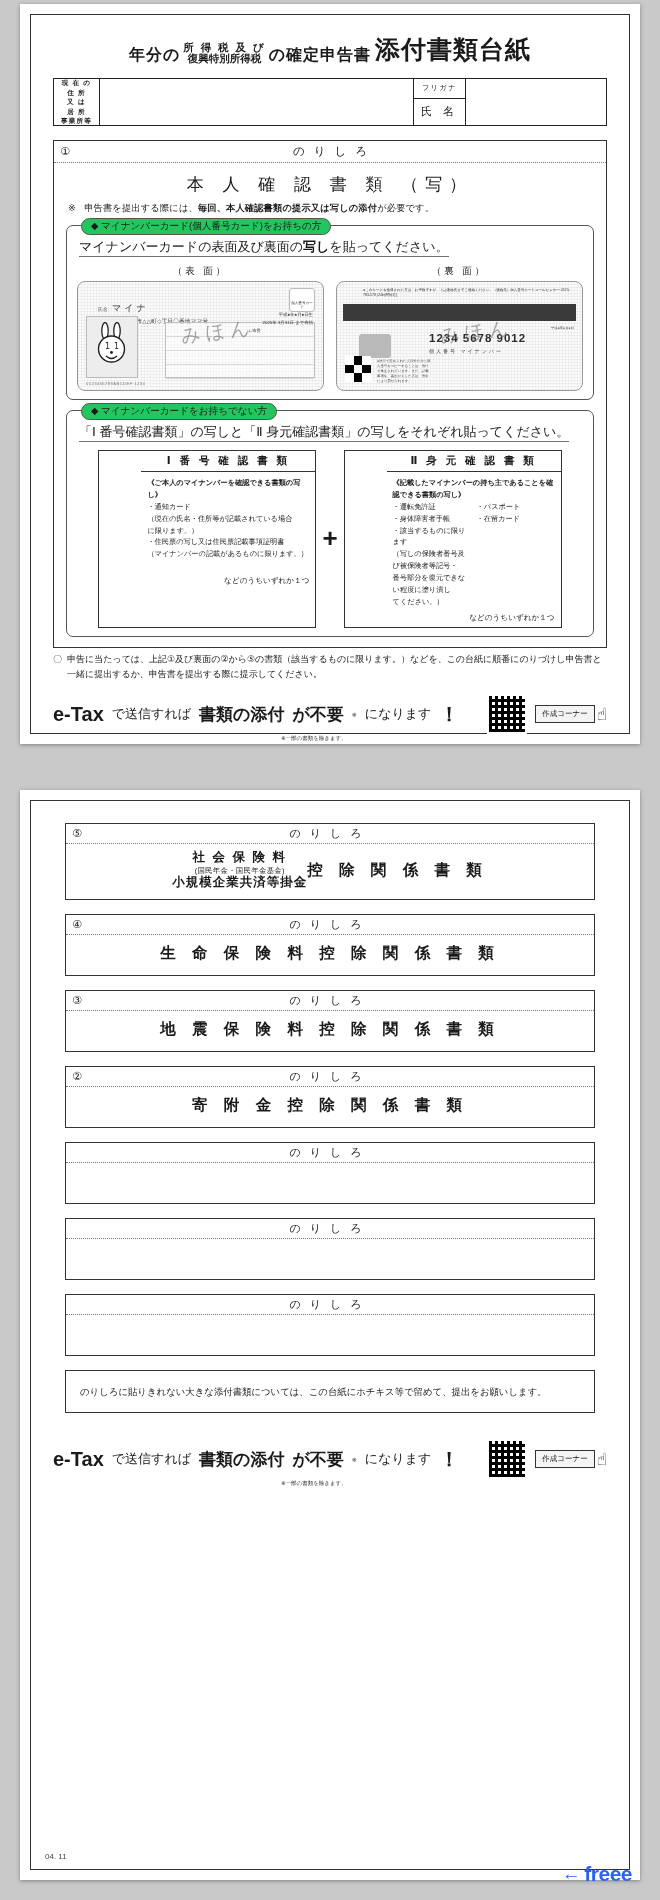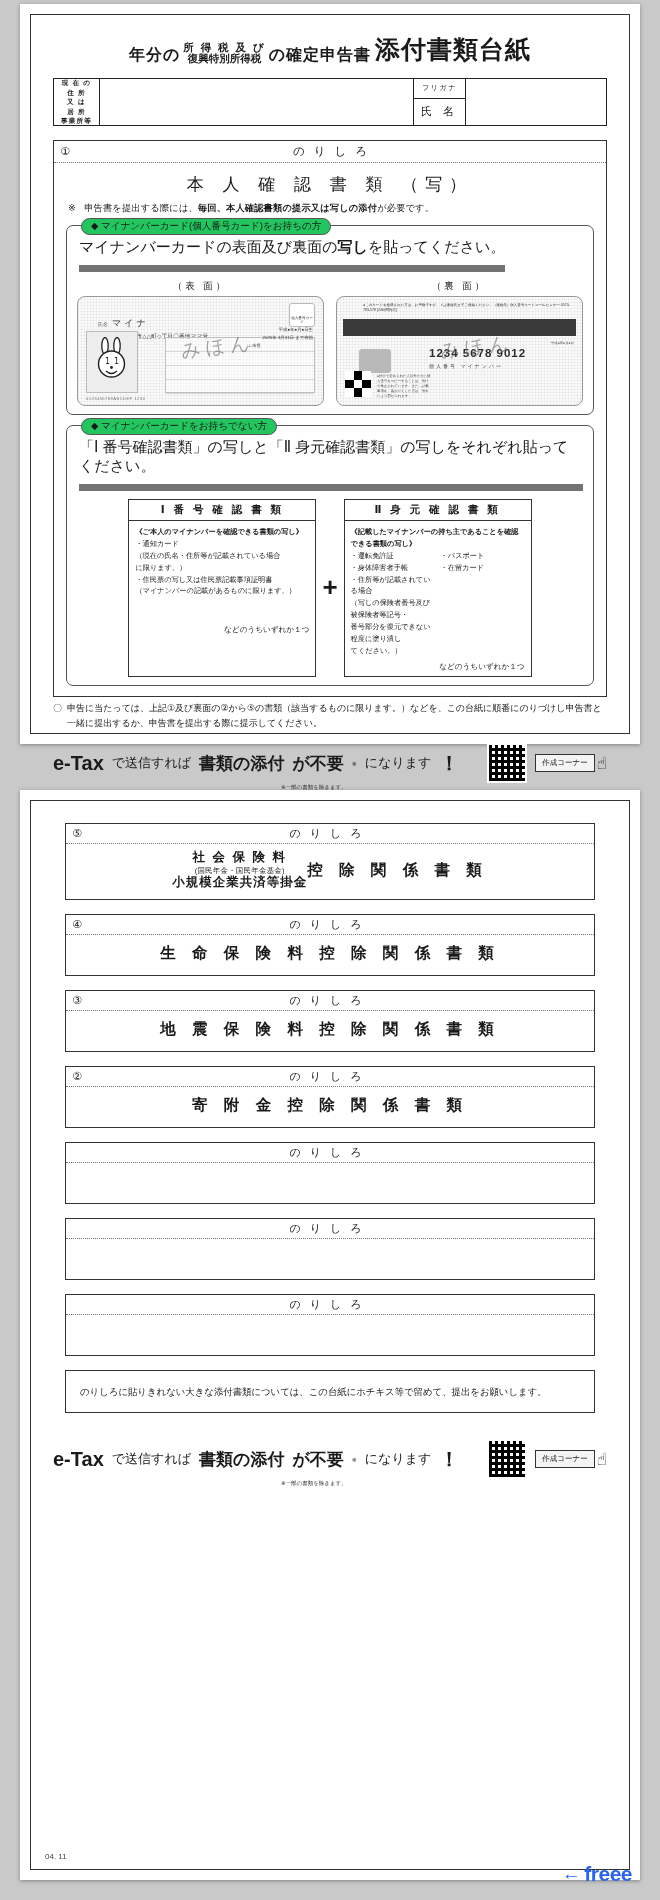--- a/index.html
+++ b/index.html
@@ -80,22 +80,22 @@
   .fset {
     margin:0 12px 10px 12px; border:1px solid #555; border-radius:7px;
     padding:10px 10px 8px 10px; position:relative;
   }
   .fset > .legend {
     position:absolute; top:-8px; left:14px; background:#22c55e;
     border:1px solid #555; border-radius:9px; padding:1px 9px;
     font-size:9.6px; white-space:nowrap;
   }
   .fset .lead {
-    font-size:15px; border-bottom:7px solid #737373; display:inline-block;
-    padding-bottom:8px; margin:2px 0 8px 2px;
+    font-size:13px; border-bottom:1px solid #737373; display:inline-block;
+    padding-bottom:0; margin:2px 0 8px 2px;
   }
   .fset .lead b { font-weight:700; }
   .fset .sub {
     font-size:9px; margin:-4px 0 7px 4px;
   }
 
   
   .cards { display:flex; gap:12px; justify-content:center; }
   .card-col { width:292px; }
   .card-cap { text-align:center; font-size:9.5px; letter-spacing:3px; margin-bottom:3px;}
@@ -144,21 +144,21 @@
       linear-gradient(90deg,#000 33%,#fff 33% 66%,#000 66%),
       linear-gradient(0deg,#000 33%,#fff 33% 66%,#000 66%);
     background-blend-mode: difference; background-color:#fff;
   }
   .qr.b { left:8px; bottom:8px; }
   .backtop { position:absolute; left:26px; top:6px; right:6px; font-size:3.5px; color:#333; line-height:1.5;}
   .tinytext { position:absolute; font-size:3.4px; color:#444; line-height:1.45; }
 
   
   .docs { display:flex; align-items:stretch; gap:6px; justify-content:center; }
-  .docbox { width:188px; border:1px solid #333; }
+  .docbox { width:218px; border:1px solid #333;padding-left:42px; }
   .docbox .dh {
     text-align:center; font-size:10.5px; letter-spacing:3px; font-weight:700;
     padding:3px 0; border-bottom:1px solid #333;
   }
   .docbox .db { padding:5px 6px; font-size:7.2px; line-height:1.65; min-height:104px;}
   .docbox .db .t1 { font-weight:700; }
   .docbox .foot { text-align:right; font-size:7.6px; padding:0 6px 4px 0; }
   .plus { align-self:center; font-size:26px; font-weight:700; }
   .two-col { display:flex; gap:6px; }
   .two-col div { flex:1; }
@@ -349,21 +349,21 @@
         <div class="plus">+</div>
 
         <div class="docbox">
           <div class="dh">Ⅱ 身 元 確 認 書 類</div>
           <div class="db">
             <div class="t1">《記載したマイナンバーの持ち主であることを確認できる書類の写し》</div>
             <div class="two-col">
               <div>
                 <div>・運転免許証</div>
                 <div>・身体障害者手帳</div>
-                <div>・住所等が記載されている場合</div>
+                <div>・該当するものに限ります</div>
                 <div>（写しの保険者番号及び被保険者等記号・</div>
                 <div>  番号部分を復元できない程度に塗り潰し</div>
                 <div>  てください。）</div>
               </div>
               <div>
                 <div>・パスポート</div>
                 <div>・在留カード</div>
               </div>
             </div>
           </div>

